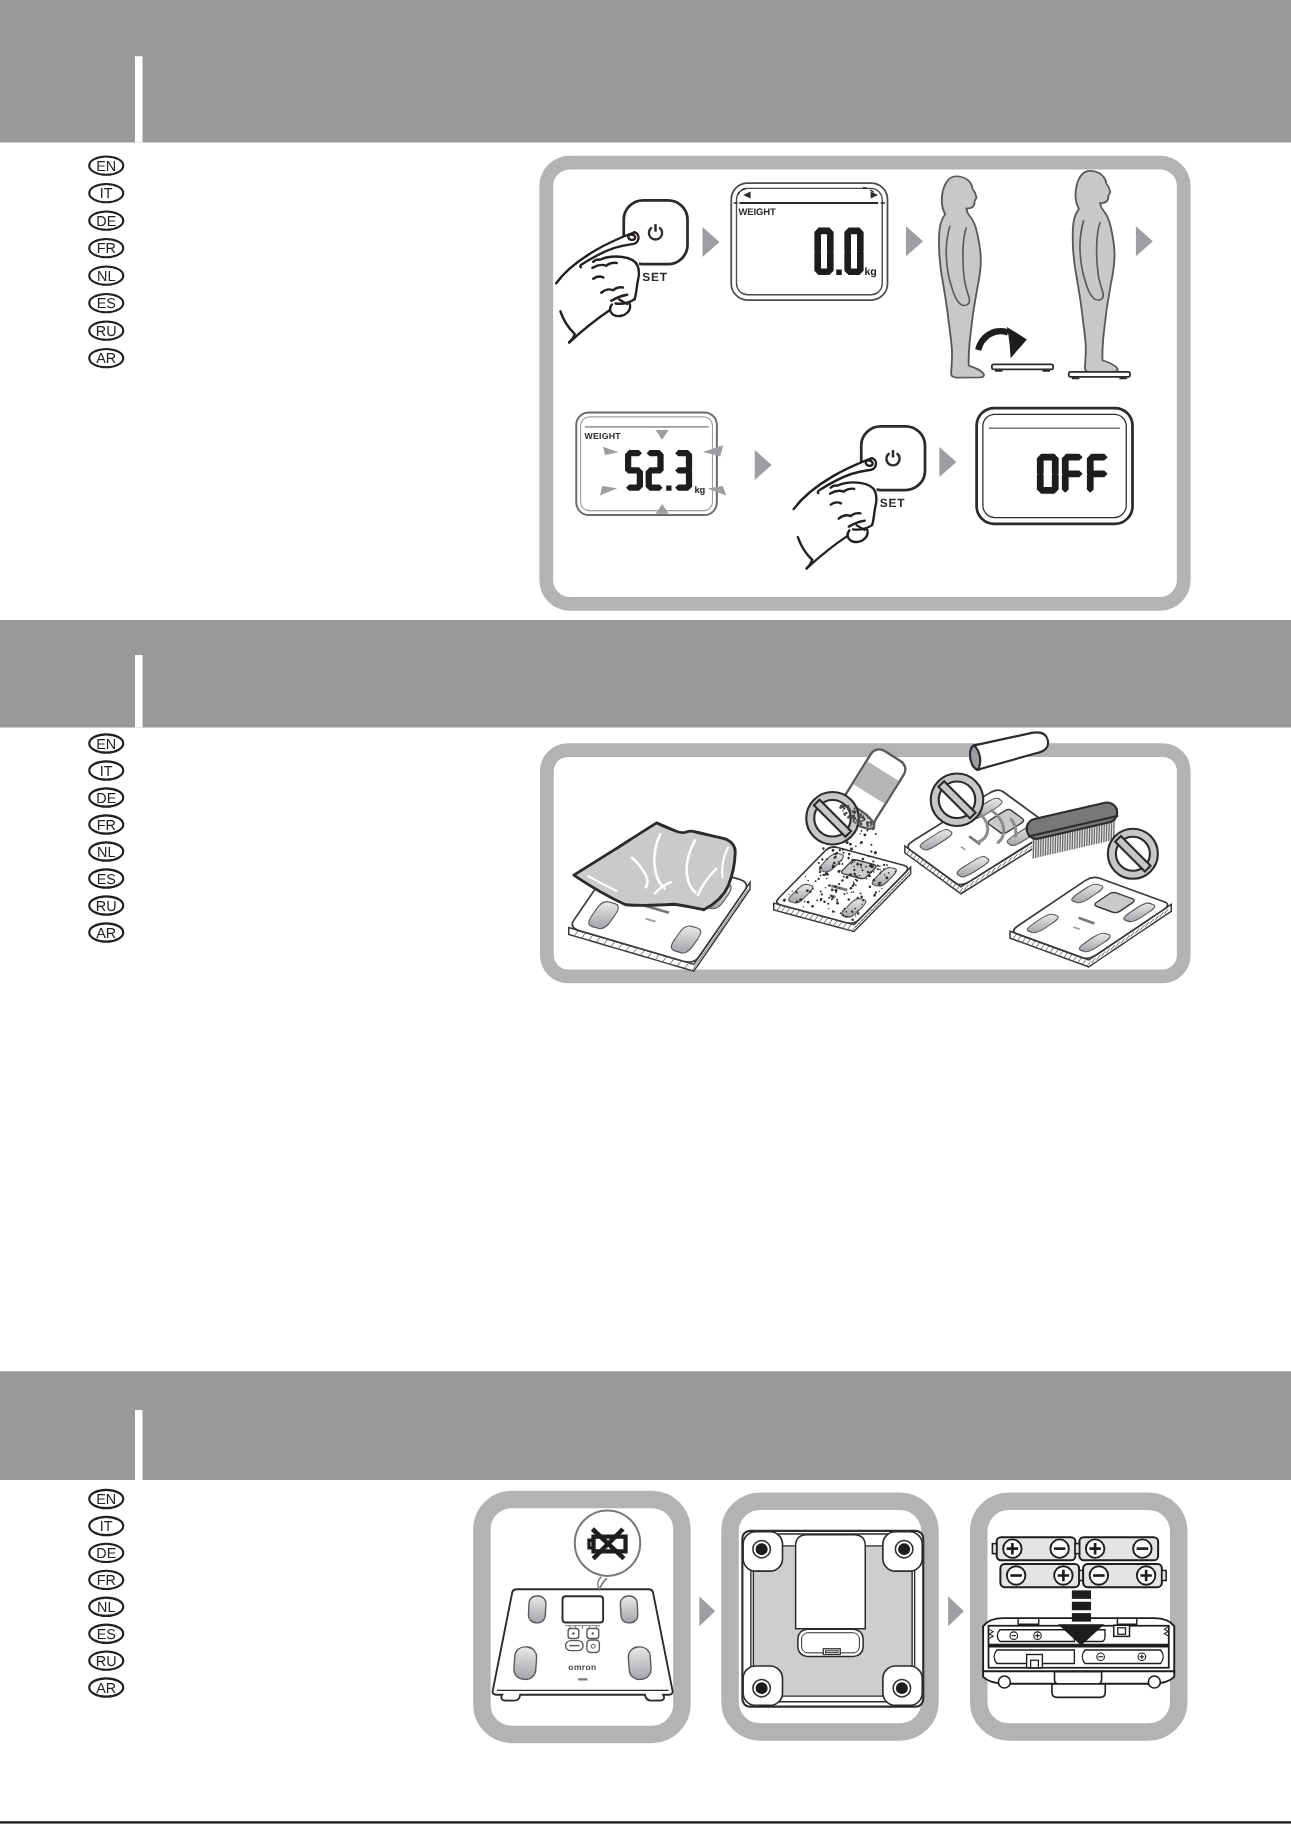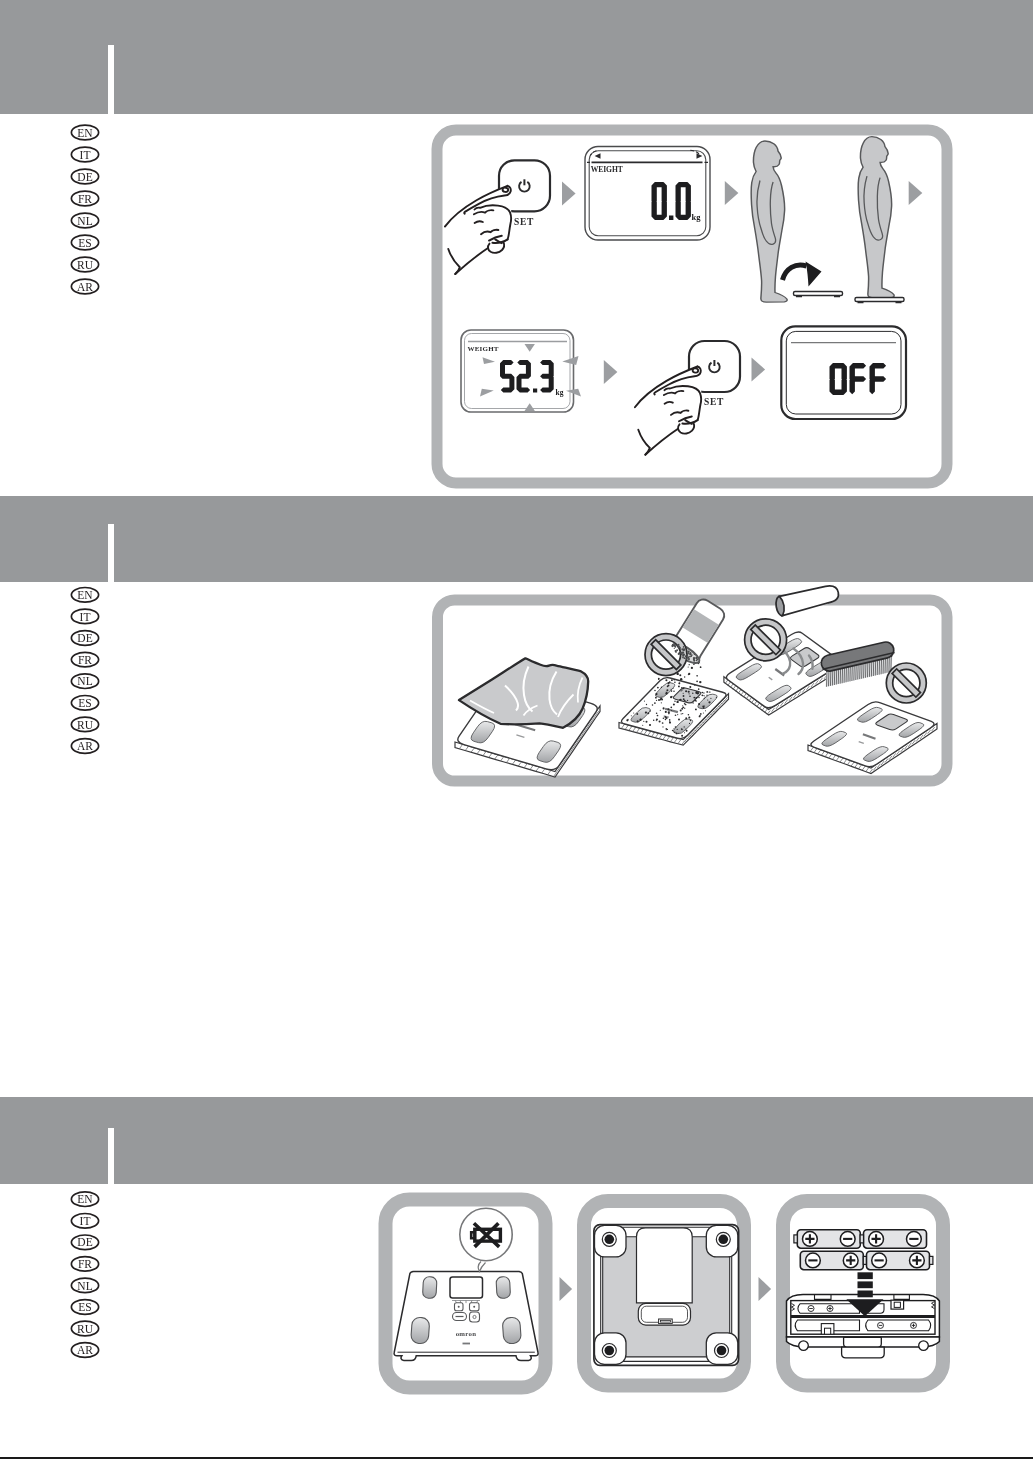--- a/index.html
+++ b/index.html
@@ -1,14 +1,14 @@
 <!DOCTYPE html>
 <html><head><meta charset="utf-8"><style>
 html,body{margin:0;padding:0;background:#fff;}
-#page{position:relative;transform:rotate(0.0001deg);will-change:transform;width:1033px;height:1459px;overflow:hidden;font-family:Liberation Serif, serif;}
+#page{position:relative;transform:rotate(0.0001deg);will-change:transform;width:1033px;height:1459px;overflow:hidden;font-family:Liberation Sans, sans-serif;}
 .abs{position:absolute;}
 .bar{background:#97999b;}
 svg{}
 </style></head>
 <body>
 <div id="page">
 <div class="abs bar" style="left:0;top:0;width:1033px;height:114px;"></div>
 <div class="abs" style="left:108px;top:45px;width:6px;height:69px;background:#fff;"></div>
 <div class="abs bar" style="left:0;top:496px;width:1033px;height:86px;"></div>
 <div class="abs" style="left:108px;top:524px;width:6px;height:58px;background:#fff;"></div>

